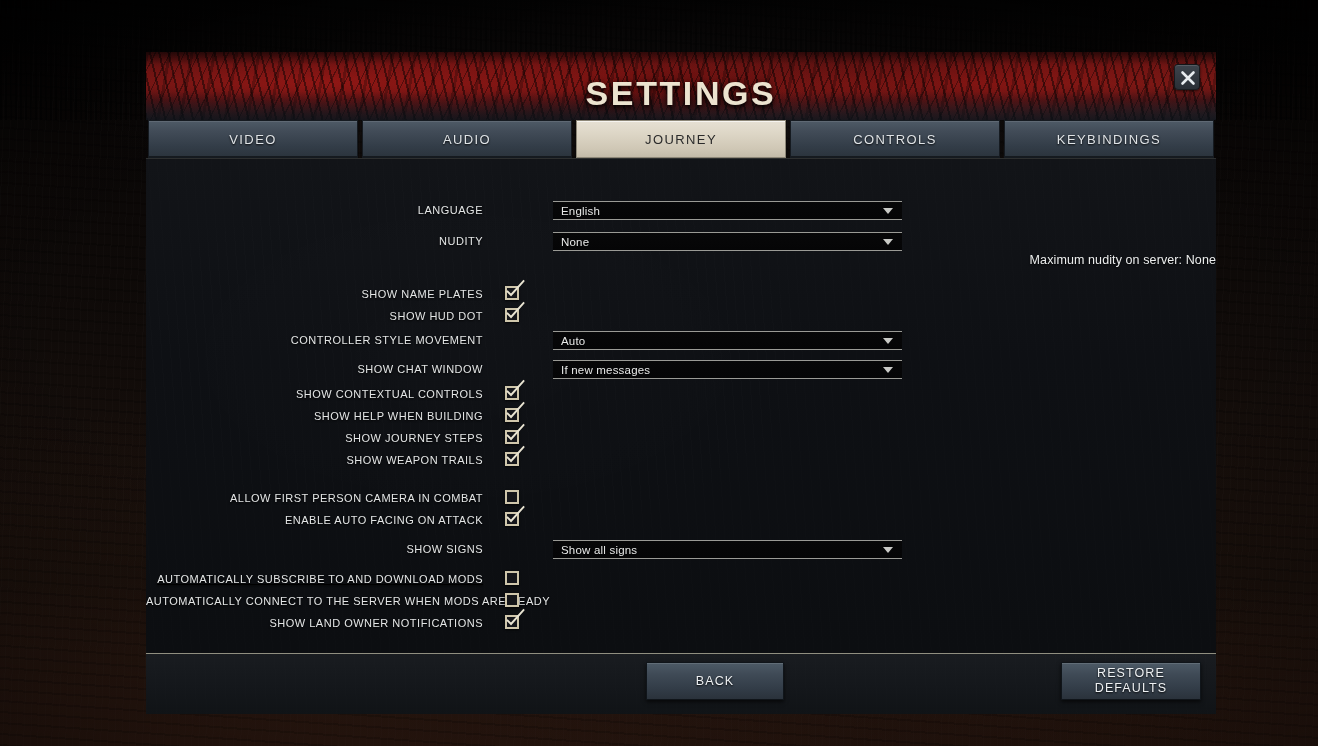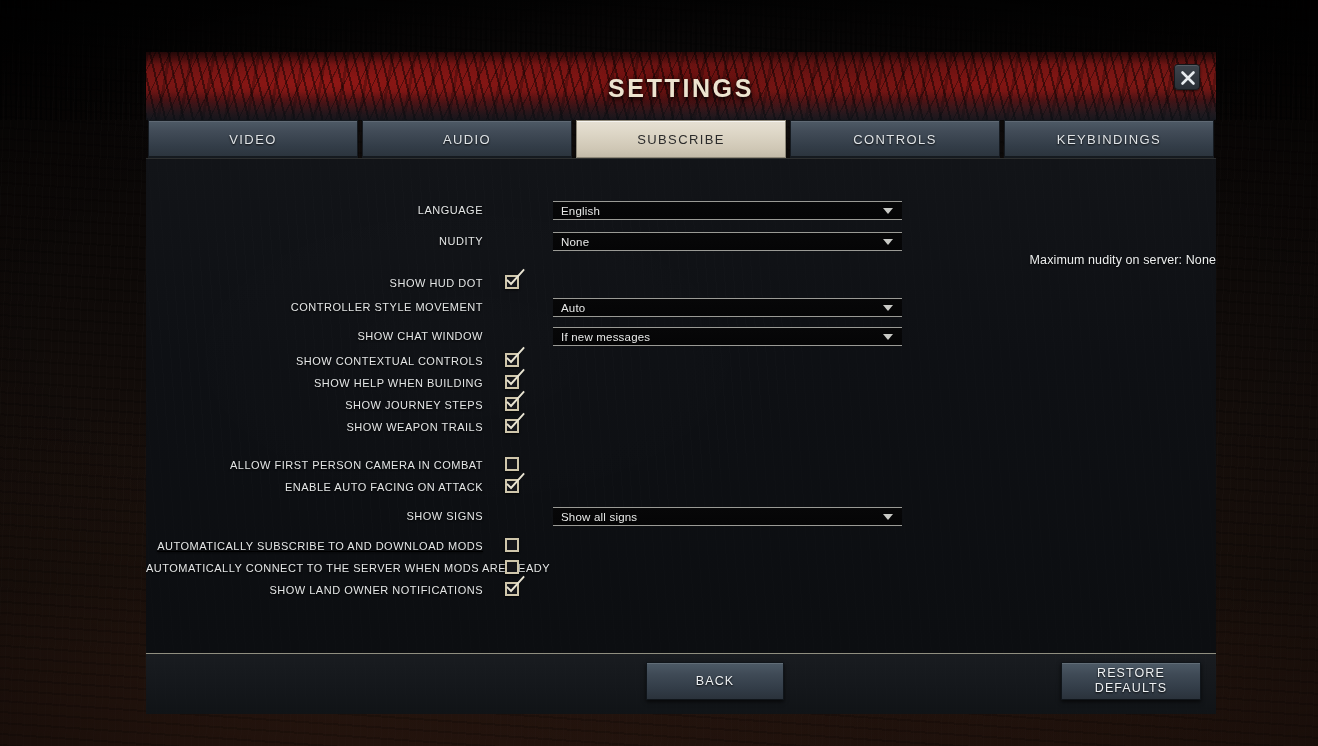--- a/index.html
+++ b/index.html
@@ -58,21 +58,21 @@
       repeating-linear-gradient(77deg, rgba(0,0,0,.55) 0 2px, rgba(0,0,0,0) 2px 9px),
       repeating-linear-gradient(-63deg, rgba(0,0,0,.45) 0 1px, rgba(0,0,0,0) 1px 13px),
       repeating-linear-gradient(100deg, rgba(0,0,0,.30) 0 3px, rgba(0,0,0,0) 3px 22px);
   }
   .hdr .hdr-shade {
     position:absolute; inset:0;
     background:linear-gradient(180deg, rgba(0,0,0,.45) 0%, rgba(0,0,0,0) 18%, rgba(0,0,0,0) 58%, rgba(10,16,22,.78) 100%);
   }
   .hdr-title {
     position:absolute; left:0; right:0; top:22px; text-align:center;
-    font-size:25px; font-weight:bold; letter-spacing:2.6px;
+    font-size:34px; font-weight:bold; letter-spacing:2.6px;
     color:#ece3cf; text-shadow:0 2px 4px rgba(0,0,0,.95), 0 0 10px rgba(0,0,0,.7);
     font-family:"Liberation Sans", sans-serif;
   }
   .close-btn {
     position:absolute; right:16px; top:12px; width:26px; height:26px;
     border-radius:4px; background:linear-gradient(180deg,#3d444c,#2a2f36);
     border:1px solid rgba(0,0,0,.55);
     box-shadow:inset 0 1px 0 rgba(255,255,255,.13), 0 1px 3px rgba(0,0,0,.7);
     cursor:pointer;
   }
@@ -197,21 +197,21 @@
   </div>
 
   <div class="tabs">
     <div class="tab">
         <span>VIDEO</span>
       </div>
     <div class="tab">
         <span>AUDIO</span>
       </div>
     <div class="tab active">
-        <span>SUBSCRIBE</span>
+        <span>JOURNEY</span>
       </div>
     <div class="tab">
         <span>CONTROLS</span>
       </div>
     <div class="tab">
         <span>KEYBINDINGS</span>
       </div>
   </div>
 
   <div class="body">
@@ -238,20 +238,31 @@
         </div>
       </div>
 
       <div class="row" style="margin-top:2px; height:18px;justify-content:flex-end;">
         <div class="lbl"></div>
         <div class="ctrl">
           <div class="note">Maximum nudity on server: None</div>
         </div>
       </div>
 
+      <div class="row" style="margin-top:15px;">
+        <div class="lbl">SHOW NAME PLATES</div>
+        <div class="ctrl">
+          <div class="cb">
+            <span class="cb-box"></span>
+            <svg class="cb-tick" width="22" height="22" viewBox="0 0 22 22">
+              <path d="M3.5 12.5 L7 16 L19.5 2" stroke="#e9e4d2" stroke-width="1.9" fill="none" stroke-linecap="square"></path>
+            </svg>
+          </div>
+        </div>
+      </div>
 
       <div class="row" style="margin-top:4px;">
         <div class="lbl">SHOW HUD DOT</div>
         <div class="ctrl">
           <div class="cb">
             <span class="cb-box"></span>
             <svg class="cb-tick" width="22" height="22" viewBox="0 0 22 22">
               <path d="M3.5 12.5 L7 16 L19.5 2" stroke="#e9e4d2" stroke-width="1.9" fill="none" stroke-linecap="square"></path>
             </svg>
           </div>

